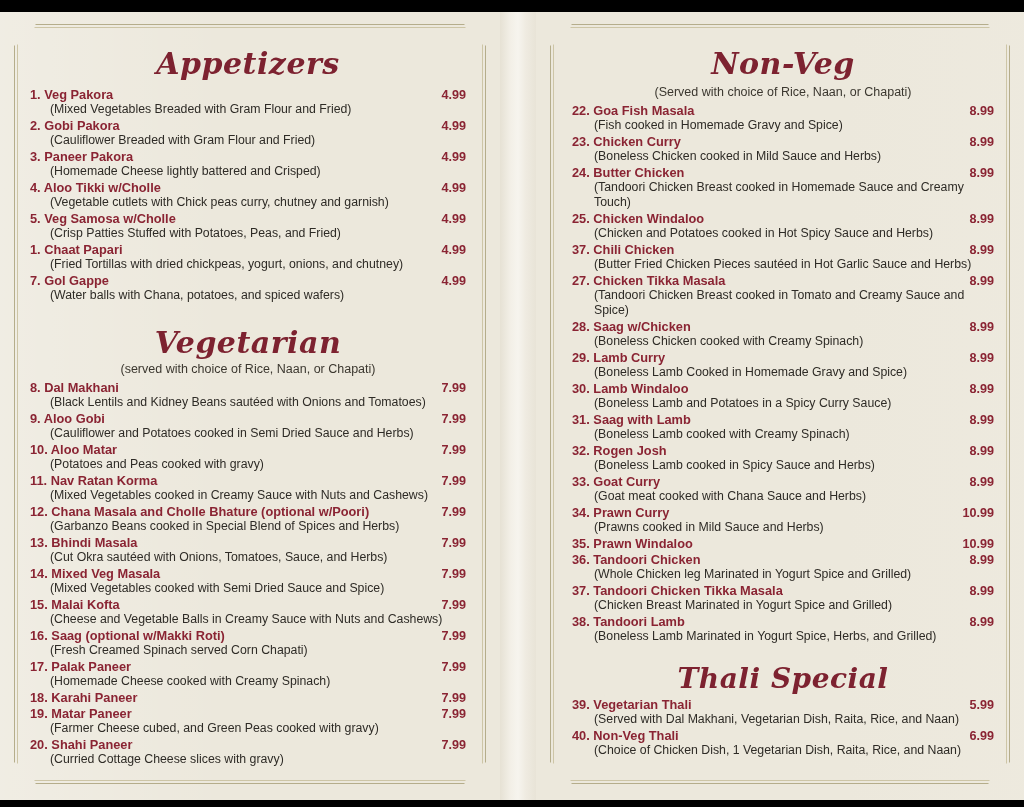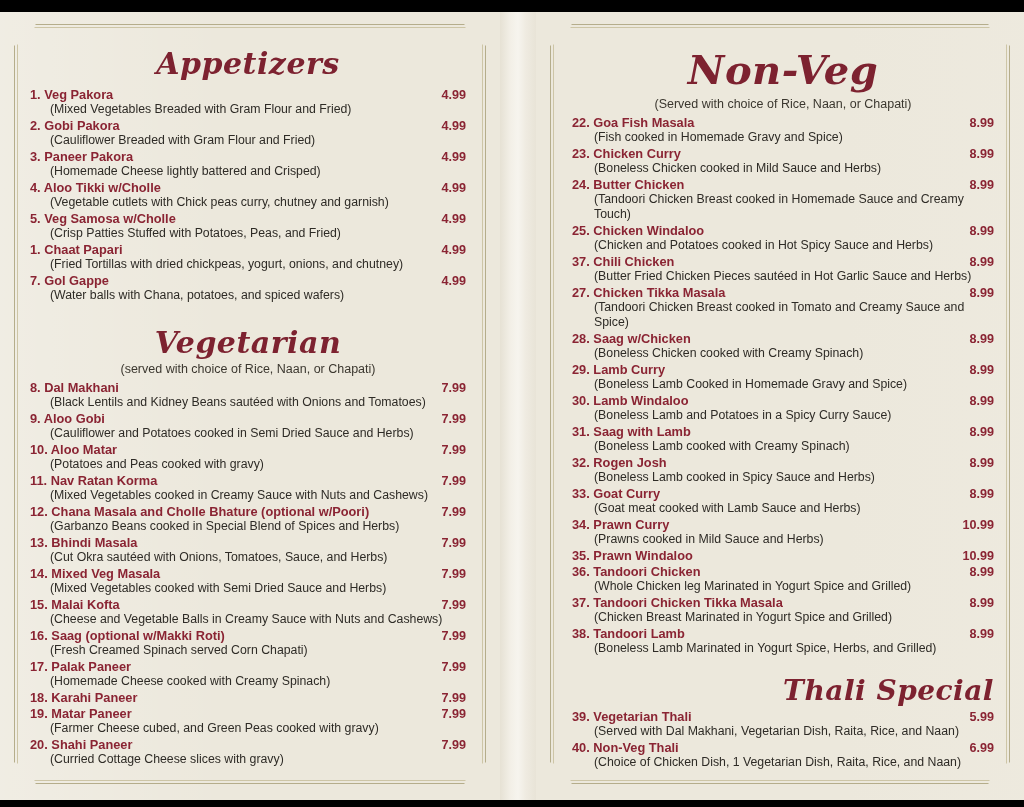--- a/index.html
+++ b/index.html
@@ -75,22 +75,22 @@
   .section-head {
     text-align: center;
     font-family: "DejaVu Serif", "Liberation Serif", serif;
     font-style: italic;
     font-weight: 700;
     color: #7d2230;
     letter-spacing: 0.5px;
   }
   .section-head.appetizers  { font-size: 30px; margin: 8px 0 6px; }
   .section-head.vegetarian  { font-size: 30px; margin: 22px 0 2px; }
-  .section-head.nonveg      { font-size: 40px; margin: 8px 0 4px; }
-  .section-head.thali       { font-size: 28px; margin: 18px 0 2px; text-align: right; }
+  .section-head.nonveg      { font-size: 30px; margin: 8px 0 4px; }
+  .section-head.thali       { font-size: 28px; margin: 18px 0 2px; }
 
   .section-sub {
     text-align: center;
     font-size: 12.5px;
     color: #3b372f;
     margin-bottom: 4px;
   }
 
   
   .item { margin-bottom: 1px; }
@@ -241,21 +241,21 @@
               <span class="item-price">7.99</span>
             </div>
             <div class="item-desc">(Cut Okra sautéed with Onions, Tomatoes, Sauce, and Herbs)</div>
           </div>
           <div class="item">
             <div class="item-top">
               <span class="item-name">14. Mixed Veg Masala</span>
               <span class="item-spacer"></span>
               <span class="item-price">7.99</span>
             </div>
-            <div class="item-desc">(Mixed Vegetables cooked with Semi Dried Sauce and Herbs)</div>
+            <div class="item-desc">(Mixed Vegetables cooked with Semi Dried Sauce and Spice)</div>
           </div>
           <div class="item">
             <div class="item-top">
               <span class="item-name">15. Malai Kofta</span>
               <span class="item-spacer"></span>
               <span class="item-price">7.99</span>
             </div>
             <div class="item-desc">(Cheese and Vegetable Balls in Creamy Sauce with Nuts and Cashews)</div>
           </div>
           <div class="item">
@@ -399,21 +399,21 @@
               <span class="item-price">8.99</span>
             </div>
             <div class="item-desc">(Boneless Lamb cooked in Spicy Sauce and Herbs)</div>
           </div>
           <div class="item">
             <div class="item-top">
               <span class="item-name">33. Goat Curry</span>
               <span class="item-spacer"></span>
               <span class="item-price">8.99</span>
             </div>
-            <div class="item-desc">(Goat meat cooked with Lamb Sauce and Herbs)</div>
+            <div class="item-desc">(Goat meat cooked with Chana Sauce and Herbs)</div>
           </div>
           <div class="item">
             <div class="item-top">
               <span class="item-name">34. Prawn Curry</span>
               <span class="item-spacer"></span>
               <span class="item-price">10.99</span>
             </div>
             <div class="item-desc">(Prawns cooked in Mild Sauce and Herbs)</div>
           </div>
           <div class="item">

